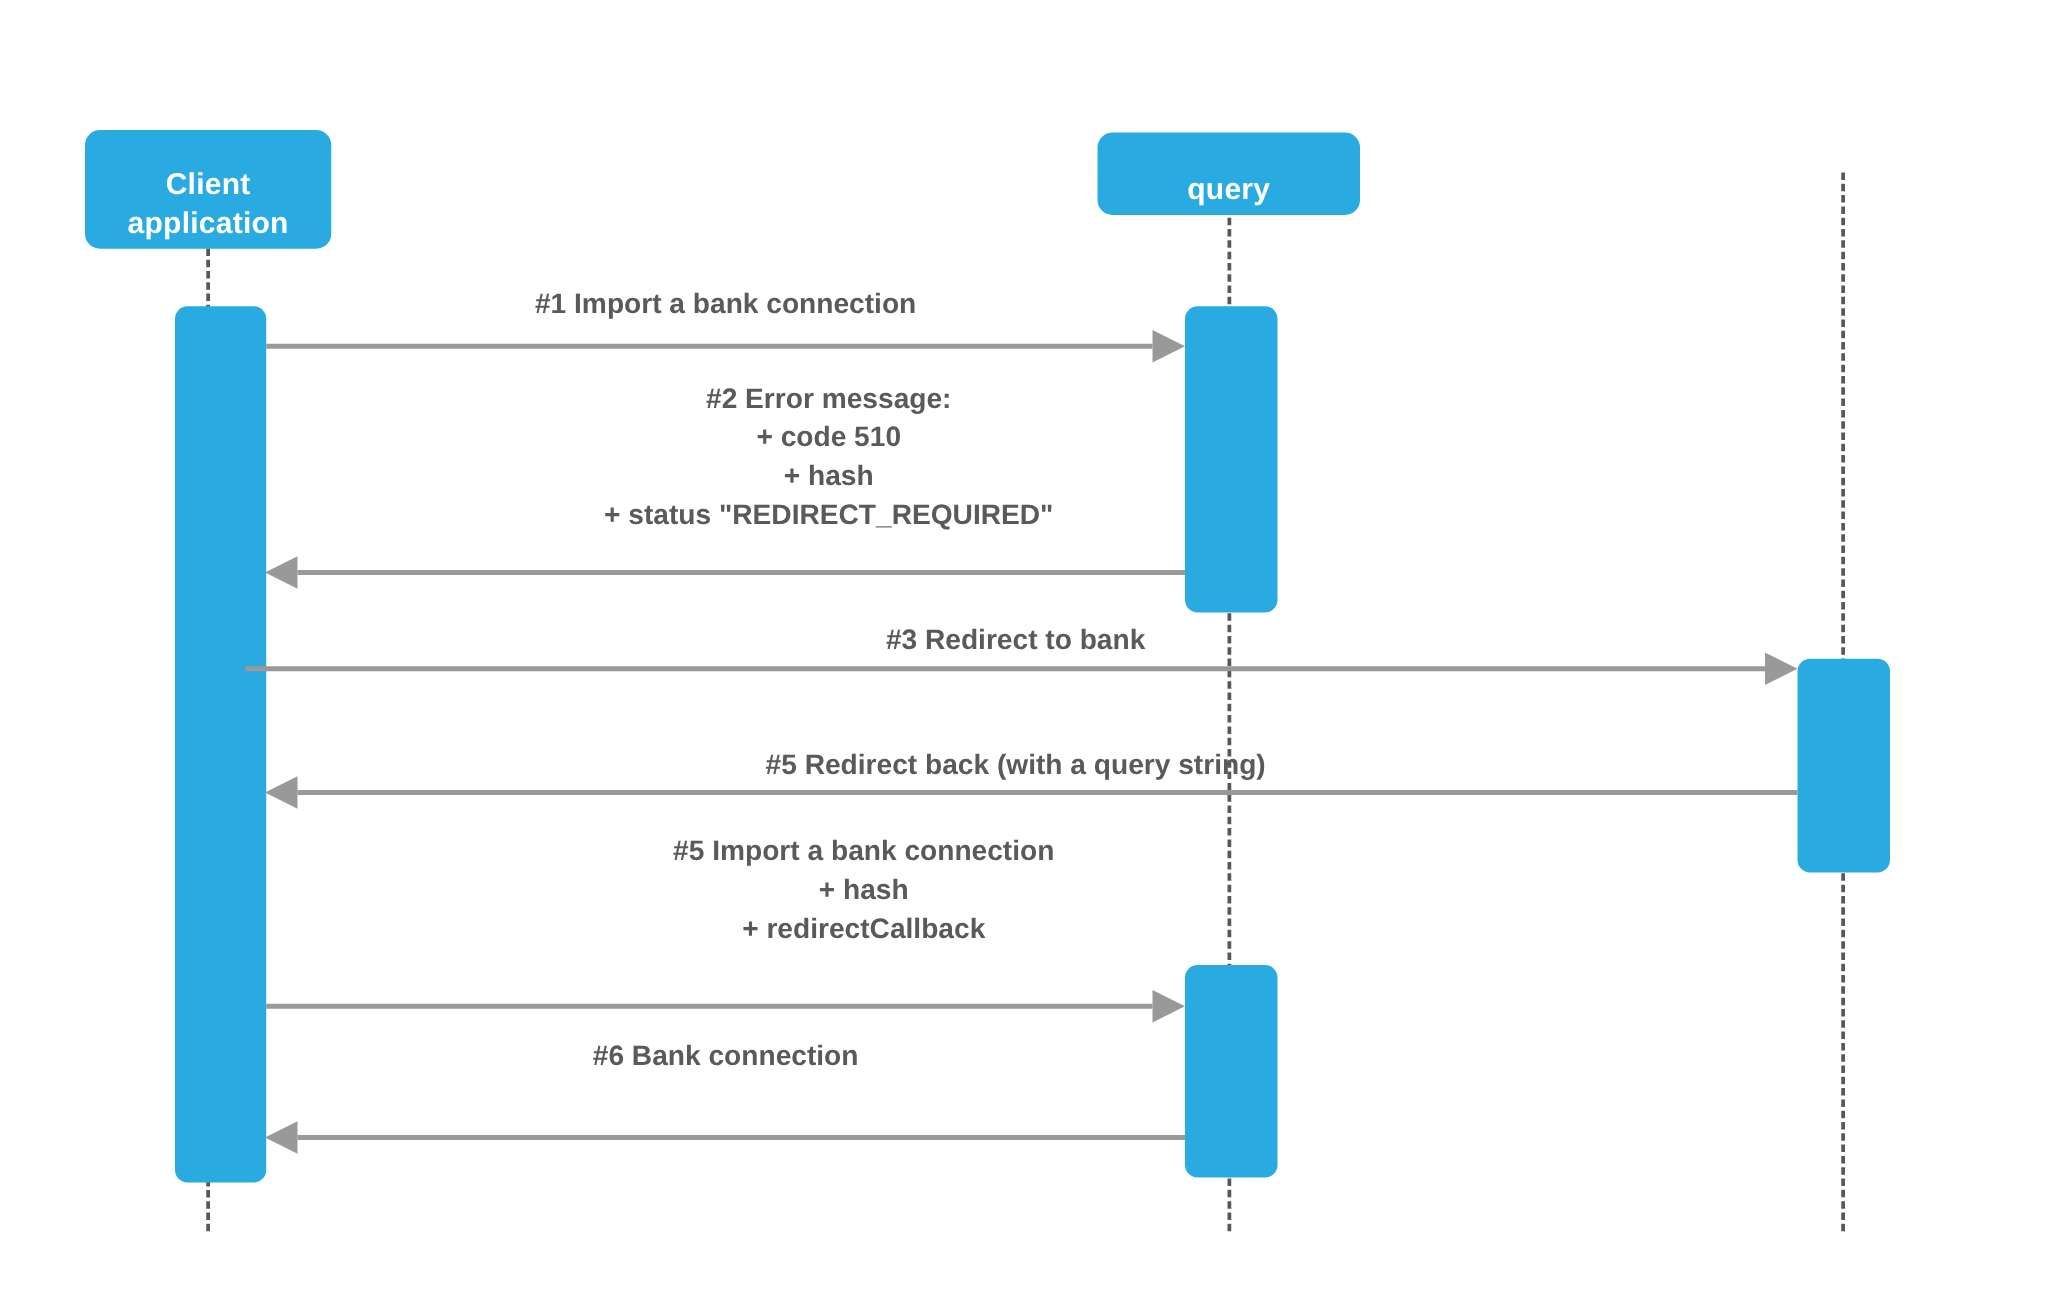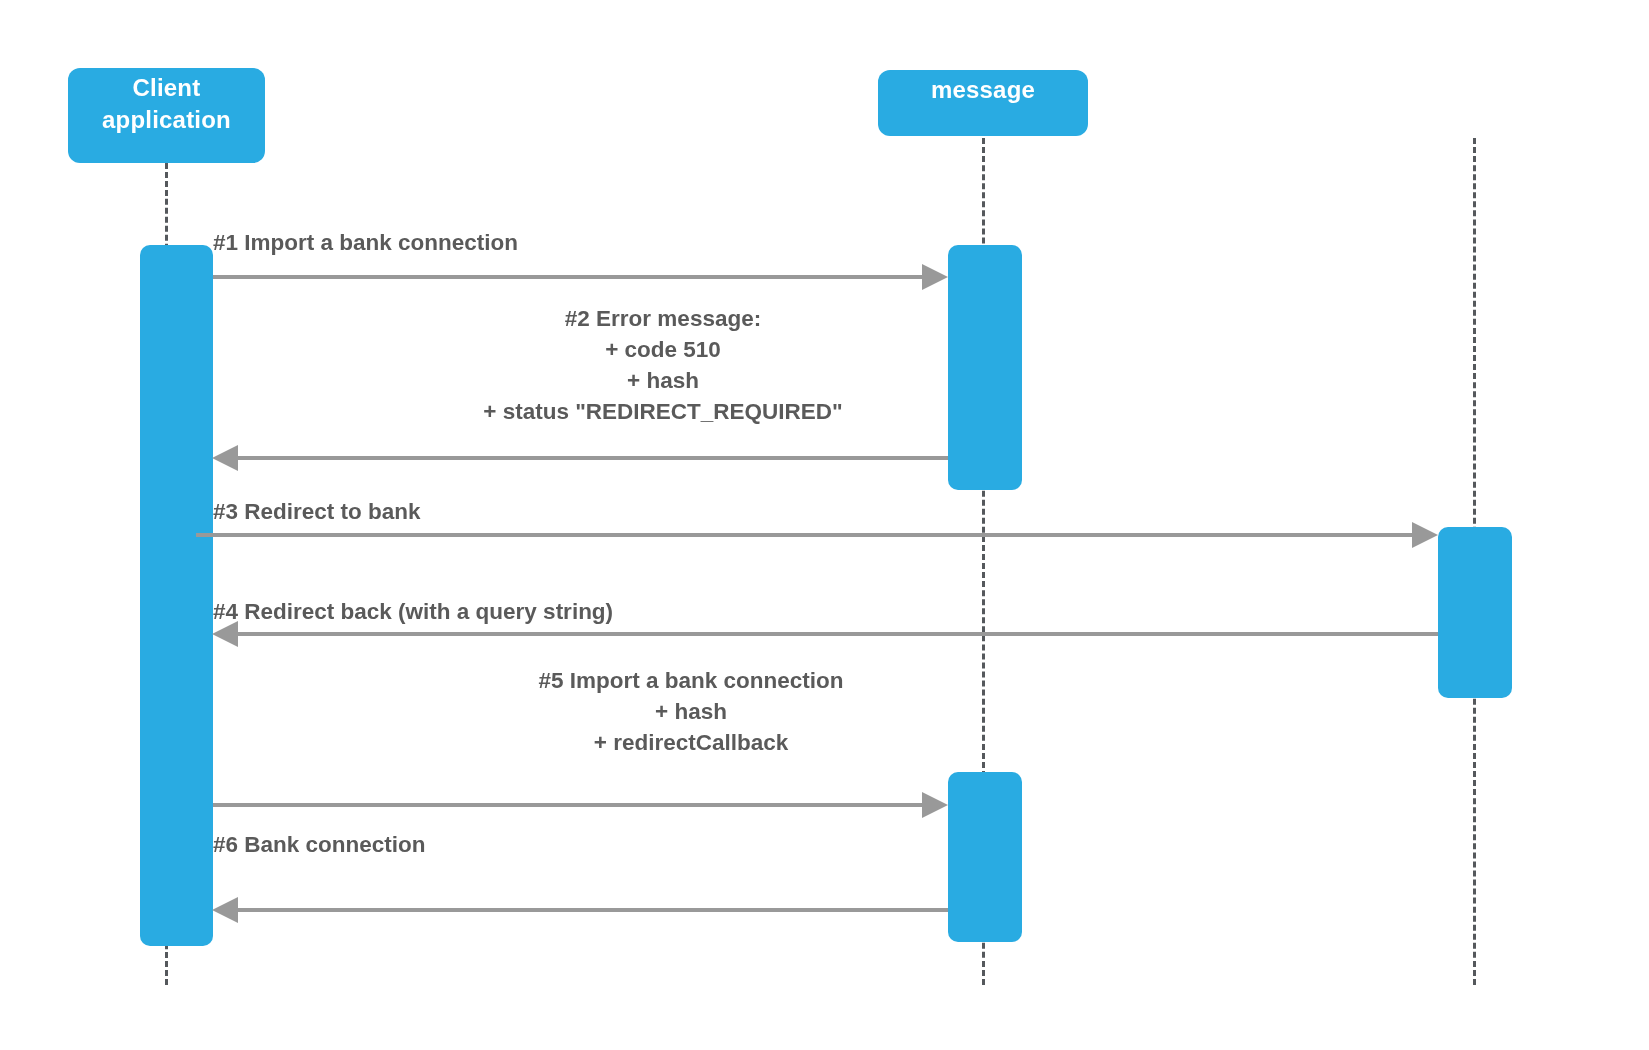--- a/index.html
+++ b/index.html
@@ -20,25 +20,26 @@
   .lifeline-header {
     position: absolute;
     background: #29abe2;
     border-radius: 12px;
     color: #ffffff;
     font-weight: bold;
     font-size: 24px;
     line-height: 1.32;
     text-align: center;
     display: flex;
-    align-items: flex-start;
+    align-items: flex-end;
     justify-content: center;
     letter-spacing: 0.2px;
     box-sizing: border-box;
     padding: 4px 6px;
+    margin-top: 36px;
   }
   .lifeline-line {
     position: absolute;
     width: 0;
     border-left: 3px dashed #55585c;
   }
   .activation {
     position: absolute;
     background: #29abe2;
     border-radius: 10px;
@@ -63,40 +64,41 @@
   }
   .msg-label {
     position: absolute;
     color: #5a5a5a;
     font-weight: bold;
     font-size: 22.5px;
     line-height: 31px;
     white-space: pre;
   }
   .msg-label.centered {
+    text-align: center;
   }
   .msg-label.leftal {
     text-align: center;
   }
 </style>
 </head>
 <body>
 
 <div id="canvas">
 
   <div class="lifeline-line" style="left:165px; top:163px; height:822px;"></div>
   <div class="lifeline-line" style="left:982px; top:138px; height:847px;"></div>
   <div class="lifeline-line" style="left:1473px; top:138px; height:847px;"></div>
 
   <div class="lifeline-header" style="left:68px; top:68px; width:197px; height:95px;">
     <span style="white-space:pre-line;">Client
 application</span>
   </div>
   <div class="lifeline-header" style="left:878px; top:70px; width:210px; height:66px;">
-    <span style="white-space:pre-line;">message</span>
+    <span style="white-space:pre-line;">query</span>
   </div>
 
   <div class="activation" style="left:140px; top:245px; width:73px; height:701px;"></div>
 
   <div class="activation" style="left:948px; top:245px; width:74px; height:245px;"></div>
 
   <div class="activation" style="left:1438px; top:527px; width:74px; height:171px;"></div>
 
   <div class="activation" style="left:948px; top:772px; width:74px; height:170px;"></div>
 
@@ -108,21 +110,21 @@
 + code 510
 + hash
 + status "REDIRECT_REQUIRED"</div>
   <div class="msg-line" style="left:238px; top:456px; width:710px;"></div>
   <div class="arrow-head left" style="left:212px; top:445px;"></div>
 
   <div class="msg-label centered" style="left:213px; top:496px; width:1199px;">#3 Redirect to bank</div>
   <div class="msg-line" style="left:196px; top:533px; width:1216px;"></div>
   <div class="arrow-head right" style="left:1412px; top:522px;"></div>
 
-  <div class="msg-label centered" style="left:213px; top:596px; width:1199px;">#4 Redirect back (with a query string)</div>
+  <div class="msg-label centered" style="left:213px; top:596px; width:1199px;">#5 Redirect back (with a query string)</div>
   <div class="msg-line" style="left:238px; top:632px; width:1200px;"></div>
   <div class="arrow-head left" style="left:212px; top:621px;"></div>
 
   <div class="msg-label leftal" style="left:391px; top:665px; width:600px;">#5 Import a bank connection
 + hash
 + redirectCallback</div>
   <div class="msg-line" style="left:213px; top:803px; width:709px;"></div>
   <div class="arrow-head right" style="left:922px; top:792px;"></div>
 
   <div class="msg-label centered" style="left:213px; top:829px; width:735px;">#6 Bank connection</div>

